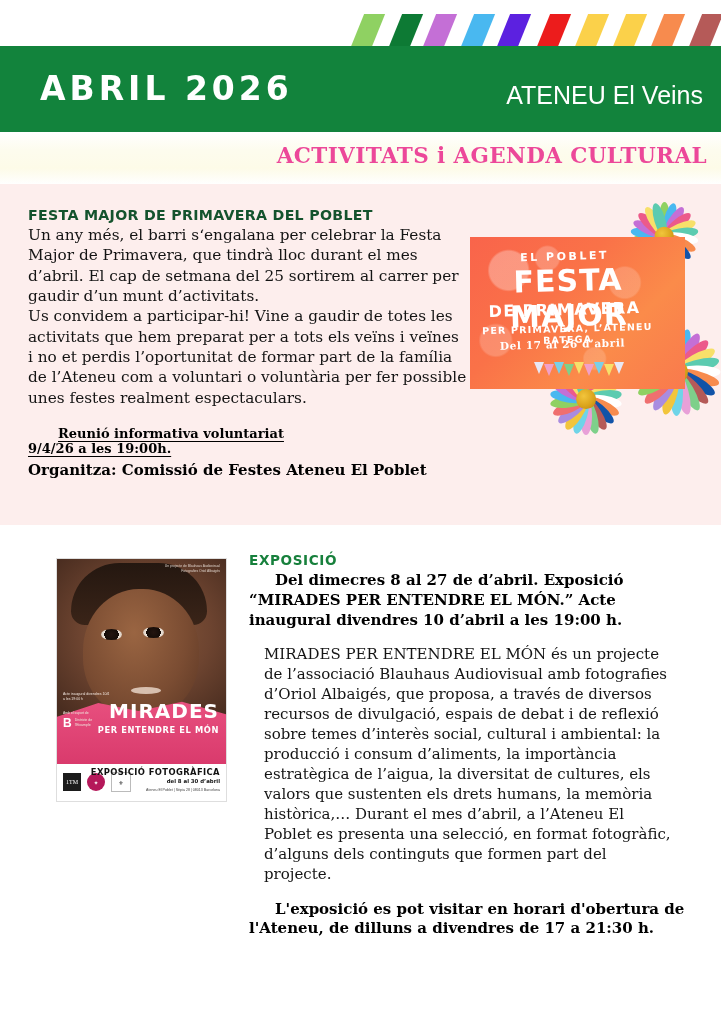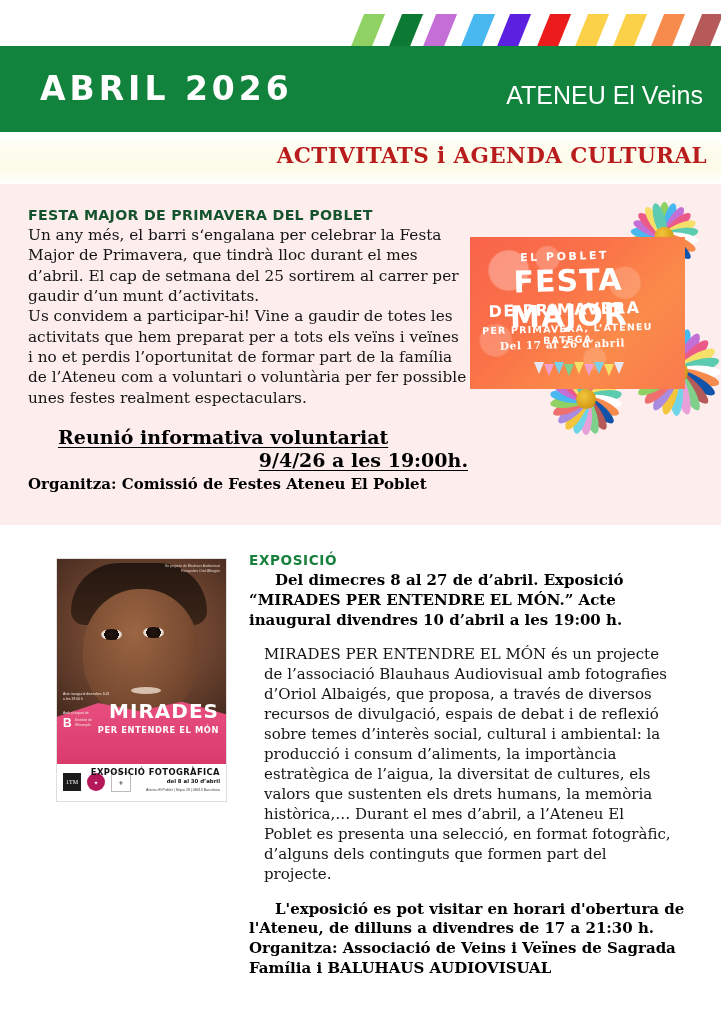--- a/index.html
+++ b/index.html
@@ -23,42 +23,42 @@
   .ateneu{
     position:absolute;right:18px;top:83px;
     color:#ffffff;font-family:"Liberation Sans", sans-serif;
     font-weight:400;font-size:25px;line-height:1;white-space:nowrap;
   }
   .cream-band{position:absolute;left:0;top:132px;width:721px;height:52px;
     background:linear-gradient(180deg,#ffffff 0%,#fdfcee 35%,#fdfbe8 70%,#ffffff 100%);}
   .agenda-title{
     position:absolute;right:14px;top:143px;
     font-family:"DejaVu Serif", serif;font-weight:bold;font-size:21.5px;
-    color:#b91c1c;letter-spacing:.4px;white-space:nowrap;
+    color:#ec4899;letter-spacing:.4px;white-space:nowrap;
   }
 
   
   .pink-section{position:absolute;left:0;top:184px;width:721px;height:341px;background:#fdeeed;}
   .fm-text{position:absolute;left:28px;top:15px;width:440px;}
   .fm-title{
     font-family:"DejaVu Sans", sans-serif;font-weight:bold;font-size:14.2px;
     letter-spacing:.3px;color:#14532d;margin:8px 0 2px 0;
   }
   .fm-body{
     font-family:"DejaVu Serif", serif;font-size:15.3px;line-height:1.33;
     color:#141414;margin:0;
   }
   .fm-body p{margin:0;}
   .fm-meet{
     margin-top:18px;
-    font-family:"DejaVu Serif", serif;font-weight:bold;font-size:19px;
+    font-family:"DejaVu Serif", serif;font-weight:bold;font-size:13px;
     line-height:1.18;color:#000;
   }
   .fm-meet .l1{display:inline-block;text-decoration:underline;text-underline-offset:3px;margin-left:30px;}
-  .fm-meet .l2{display:block;text-decoration:underline;text-underline-offset:3px;text-align:right;}
+  .fm-meet .l2{display:block;text-decoration:underline;text-underline-offset:3px;}
   .fm-org{
     margin-top:4px;
     font-family:"DejaVu Serif", serif;font-weight:bold;font-size:15px;color:#000;
   }
 
   
   .fm-poster{position:absolute;left:462px;top:6px;width:252px;height:330px;}
   .poster-card{
     position:absolute;left:8px;top:47px;width:215px;height:152px;
     background:
@@ -355,16 +355,15 @@
         <div class="mi-dates">del 8 al 30 d’abril</div>
         <div class="mi-addr">Ateneu El Poblet | Sèpia 28 | 08013 Barcelona</div>
       </div>
     </div>
 
     <div class="expo-text">
       <div class="expo-head">EXPOSICIÓ</div>
       <p class="expo-lead">Del dimecres 8 al 27 de d’abril. Exposició “MIRADES PER ENTENDRE EL MÓN.” Acte inaugural divendres 10 d’abril a les 19:00 h.</p>
       <p class="expo-body">MIRADES PER ENTENDRE EL MÓN és un projecte de l’associació Blauhaus Audiovisual amb fotografies d’Oriol Albaigés, que proposa, a través de diversos recursos de divulgació, espais de debat i de reflexió sobre temes d’interès social, cultural i ambiental: la producció i consum d’aliments, la importància estratègica de l’aigua, la diversitat de cultures, els valors que sustenten els drets humans, la memòria històrica,… Durant el mes d’abril, a l’Ateneu El Poblet es presenta una selecció, en format fotogràfic, d’alguns dels continguts que formen part del projecte.</p>
       <p class="expo-visit">L'exposició es pot visitar en horari d'obertura de l'Ateneu, de dilluns a divendres de 17 a 21:30 h.</p>
-      <p class="expo-org">Organitza: Associació de Veins i Veïnes de Sagrada Família i BALUHAUS AUDIOVISUAL</p>
     </div>
   </div>
 </div>
 
 </body></html>

